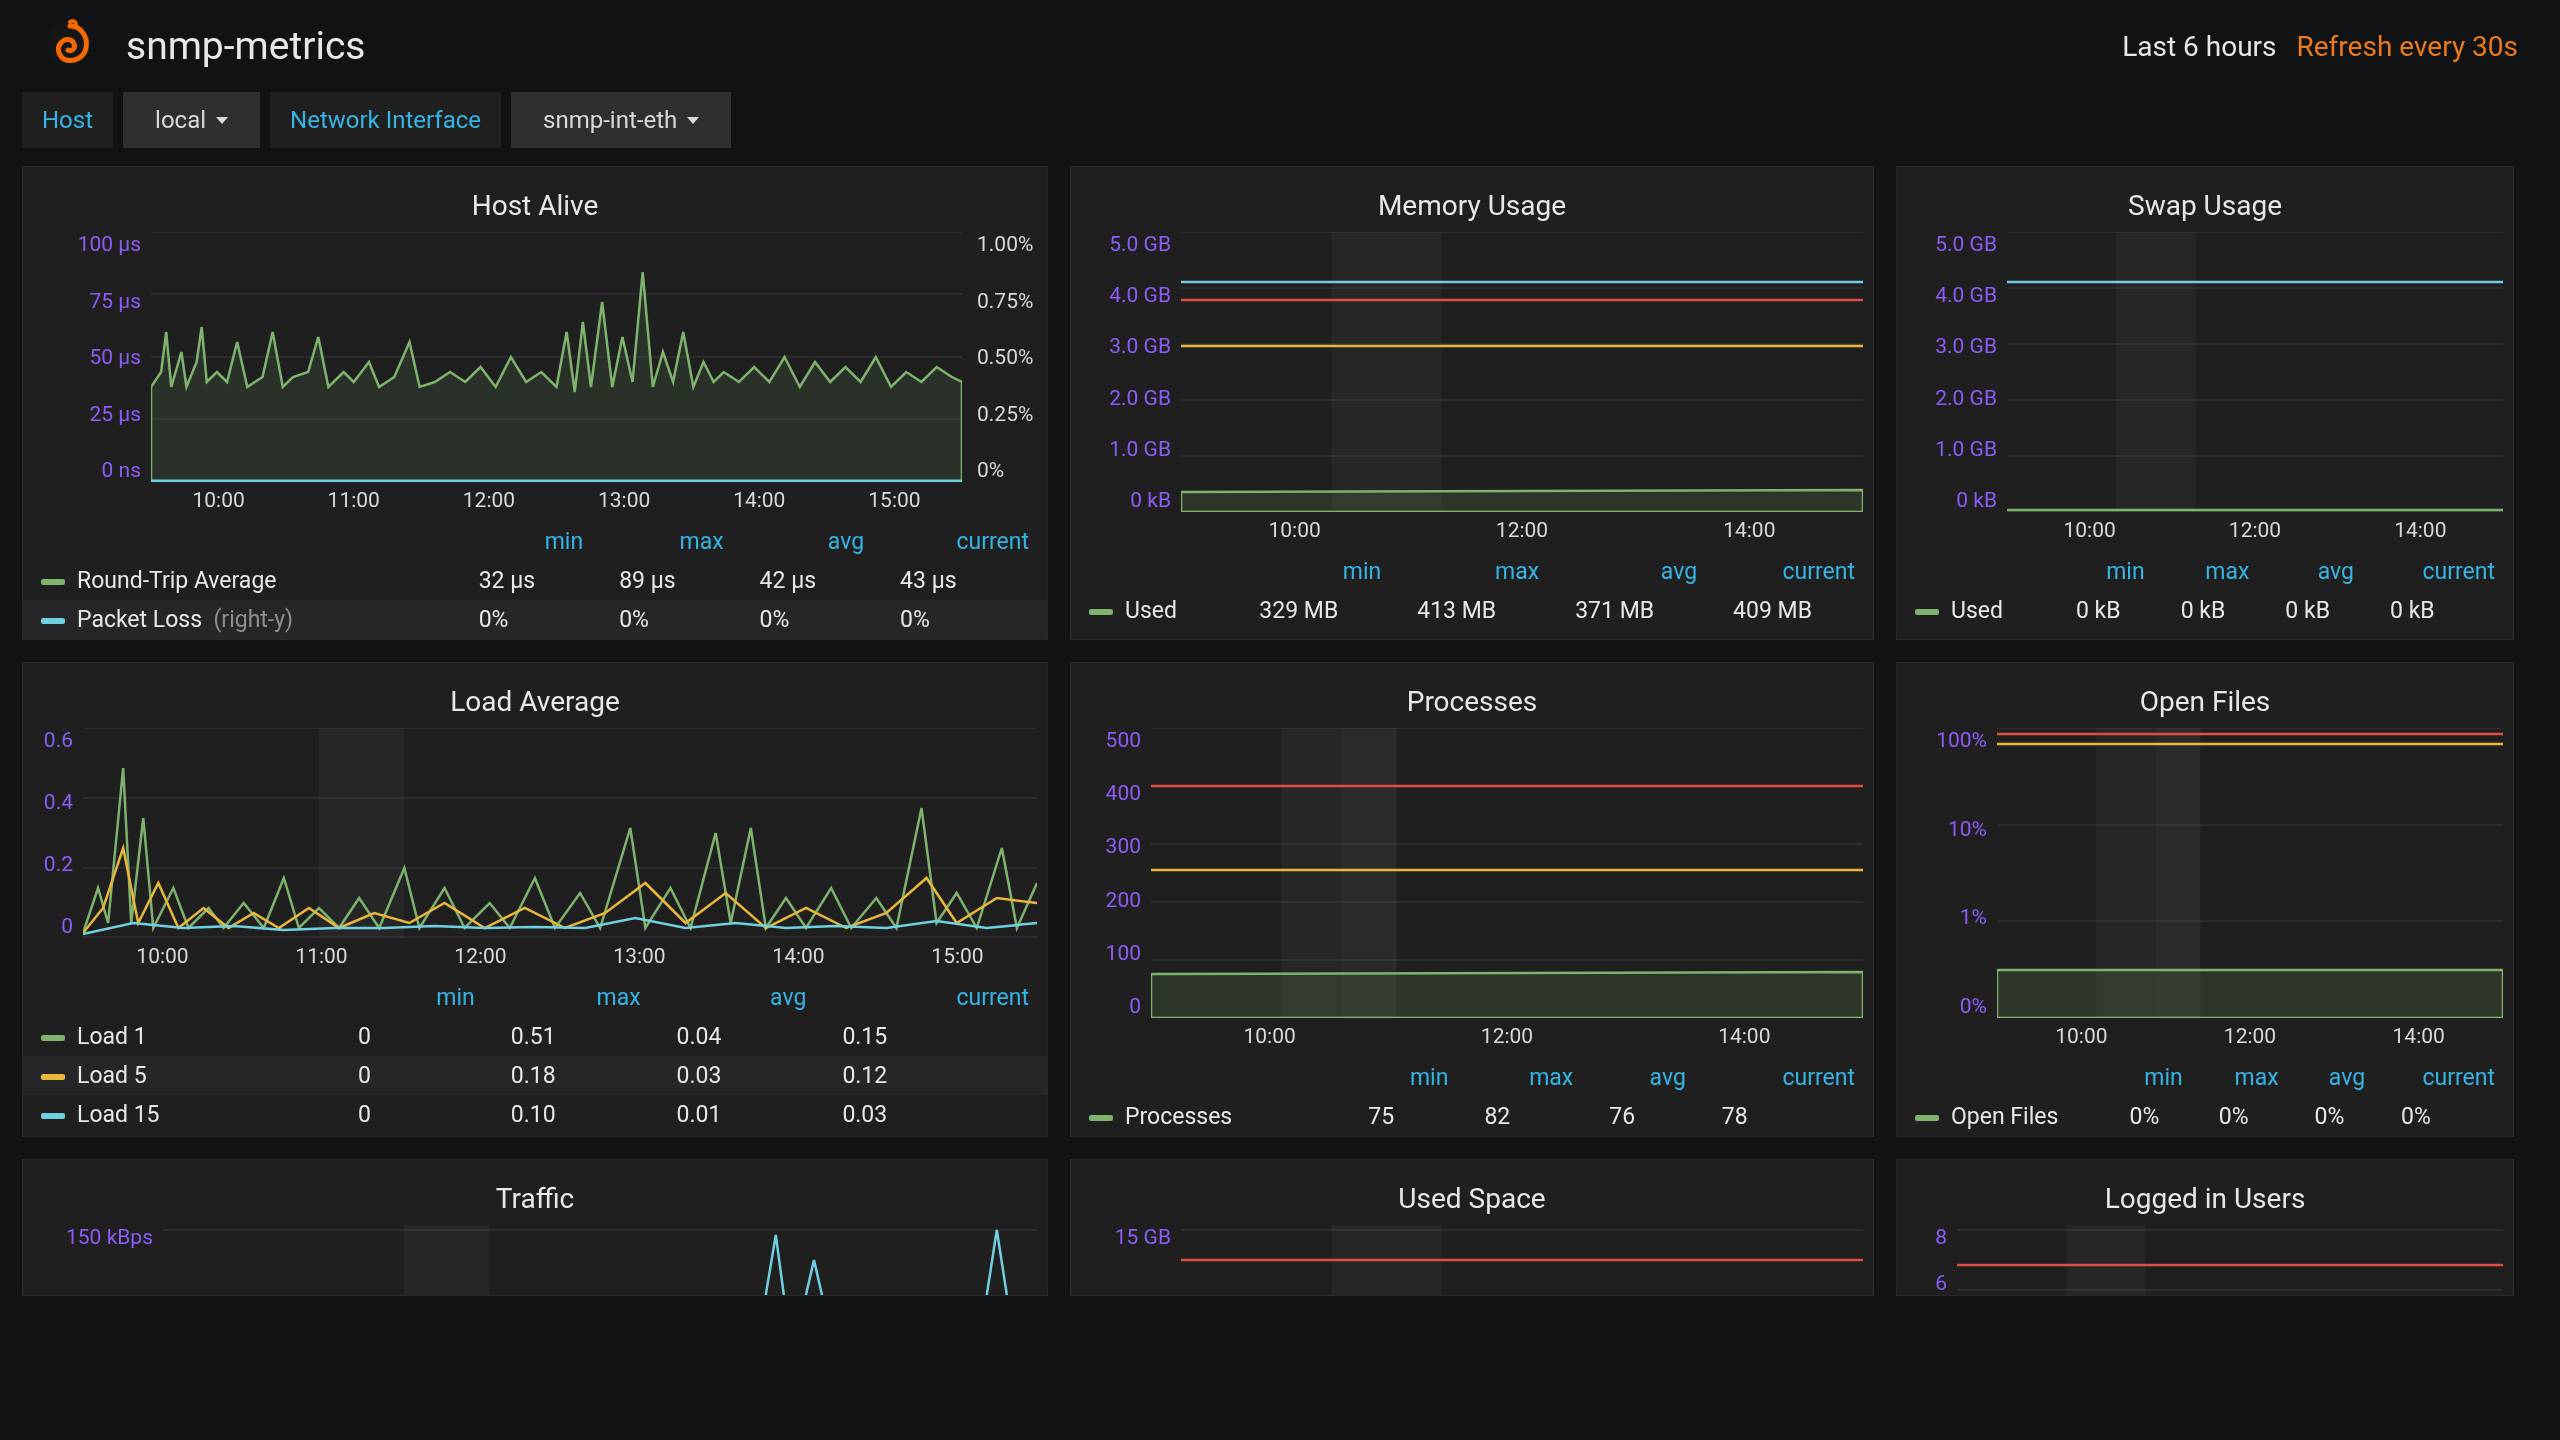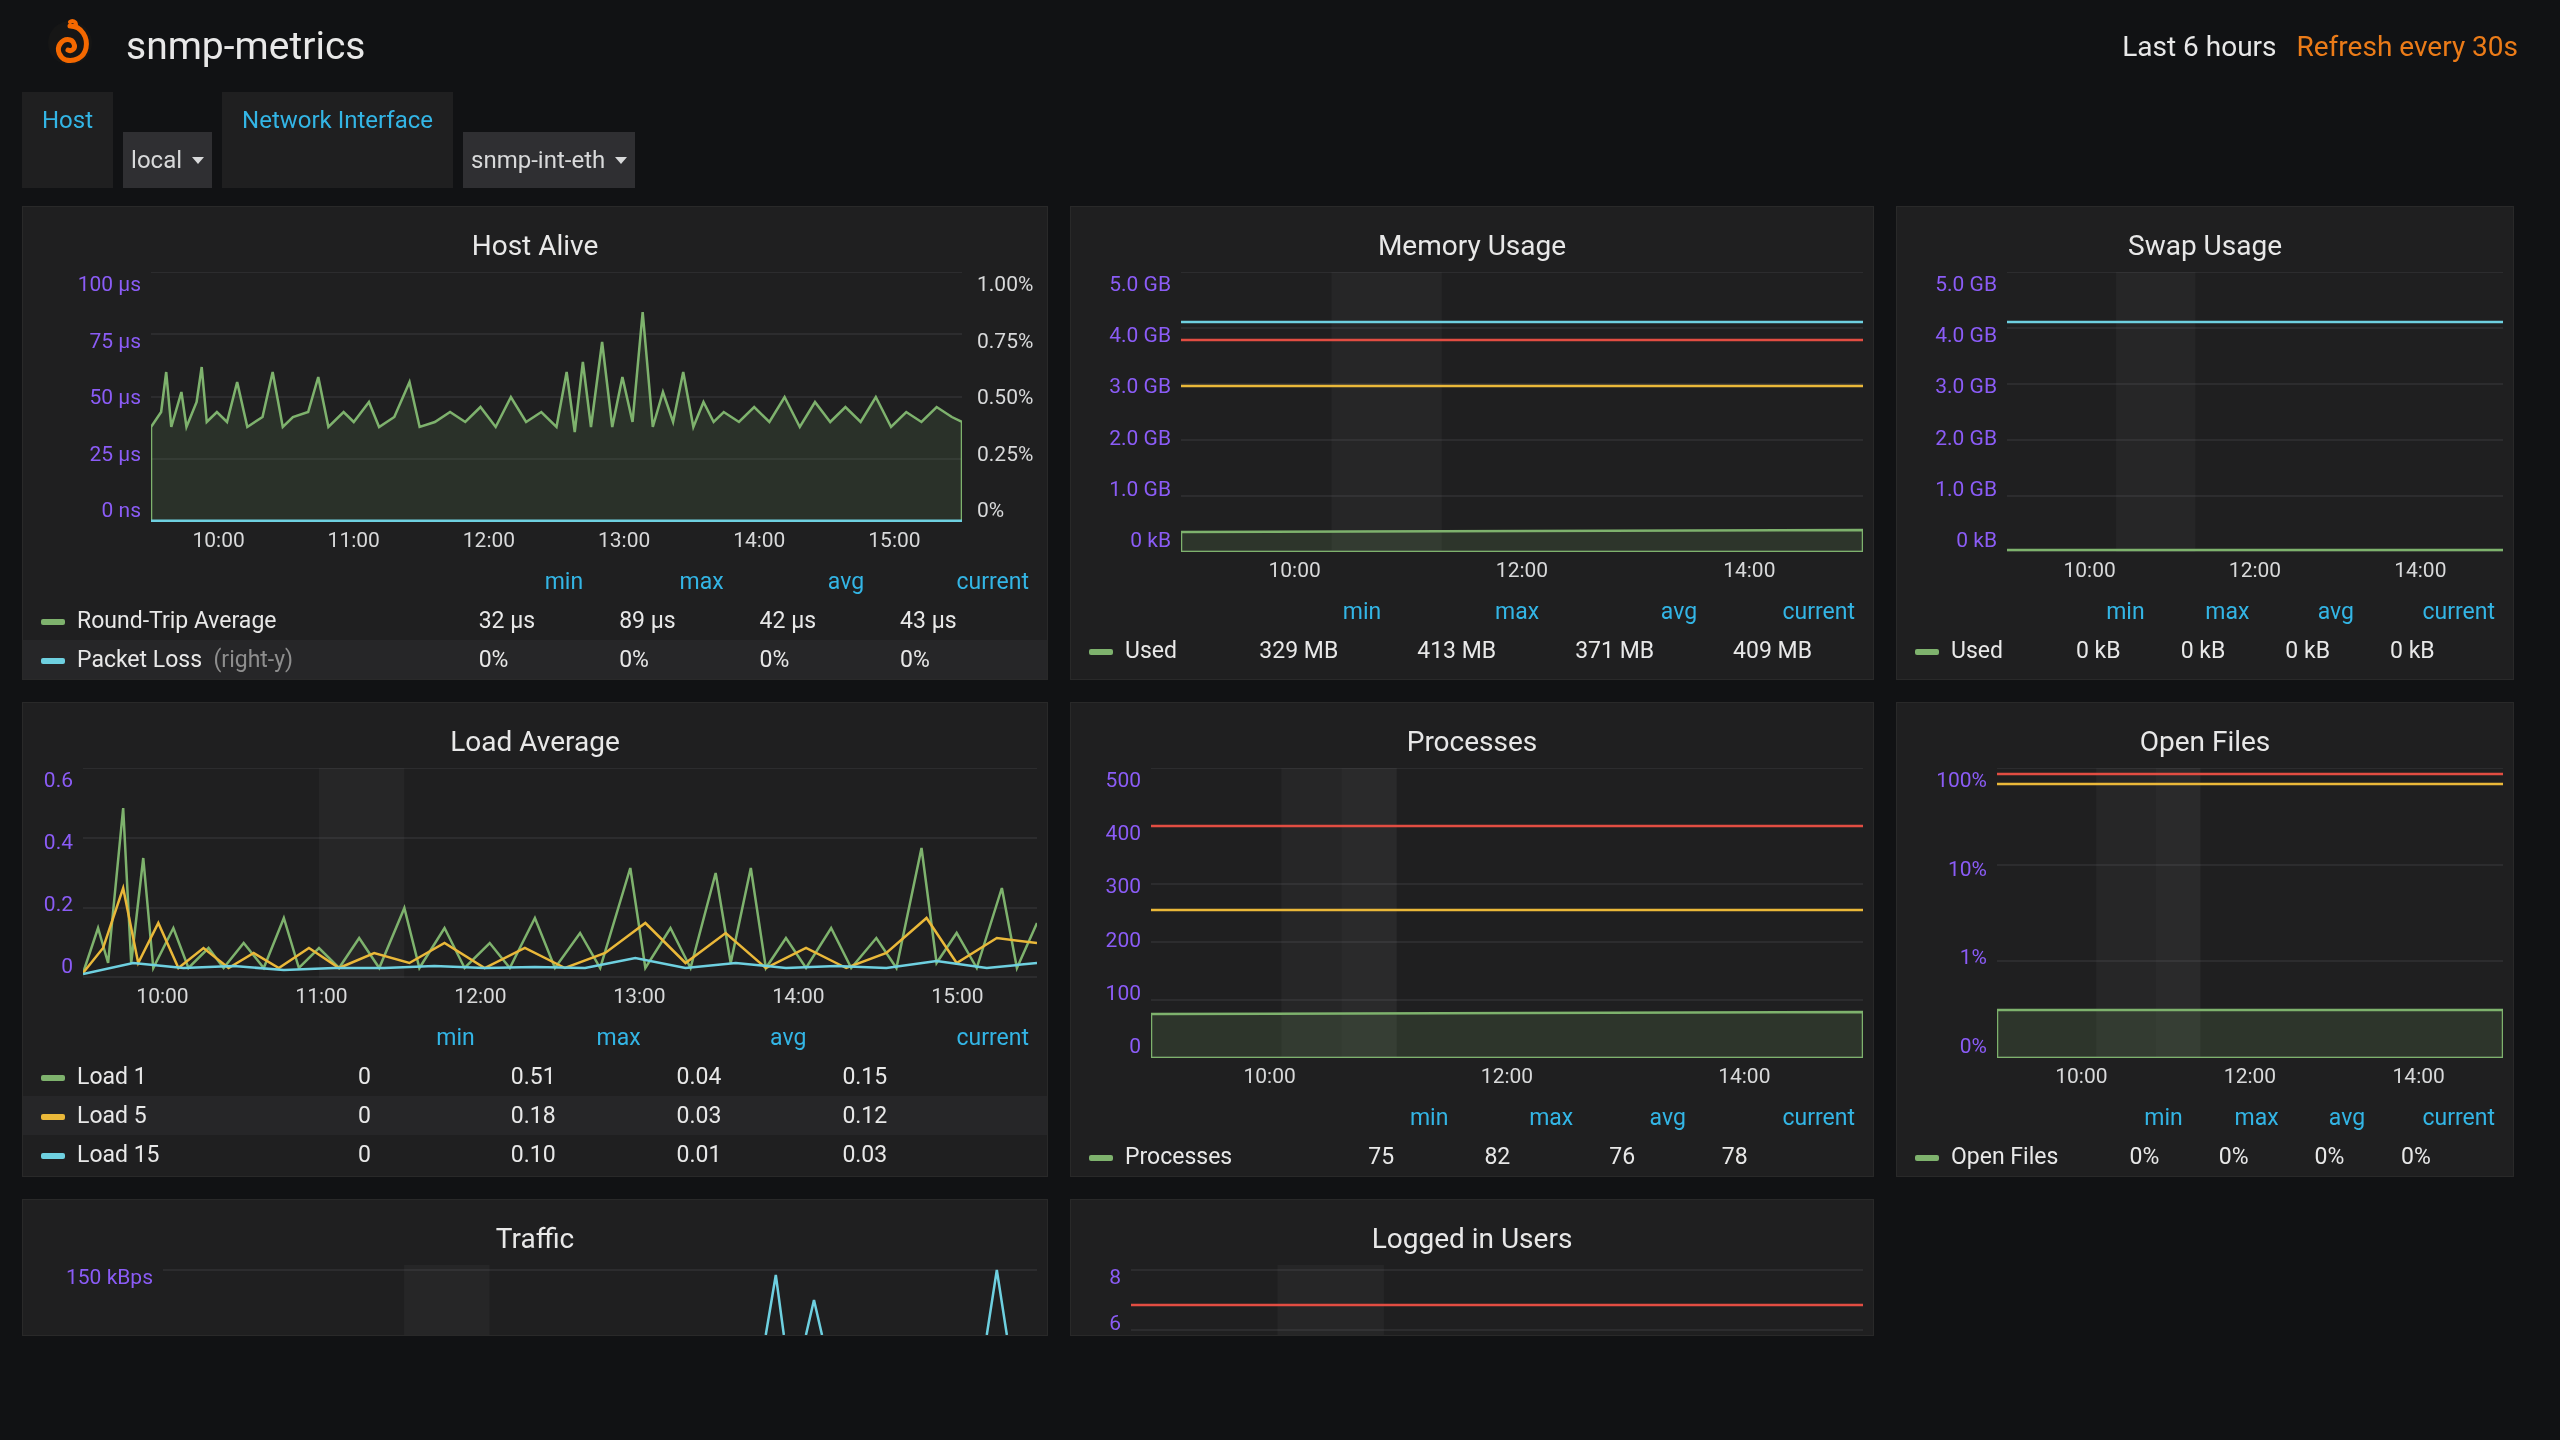--- a/index.html
+++ b/index.html
@@ -4,21 +4,21 @@
 <style>
 * { margin:0; padding:0; box-sizing:border-box; }
 body { background:#111214; color:#d8d9da; font-family:-apple-system,BlinkMacSystemFont,"Segoe UI",Roboto,Helvetica,Arial,sans-serif; font-size:23px; width:2560px; height:1440px; overflow:hidden; }
 .header { display:flex; align-items:center; padding:18px 42px; }
 .logo { width:56px; height:56px; margin-right:28px; }
 .title { font-size:39px; font-weight:400; color:#e8e8e8; flex:1; }
 .time-range { font-size:28px; color:#e8e8e8; margin-right:20px; }
 .refresh { font-size:28px; color:#eb7b18; }
 .vars { display:flex; gap:10px; padding:0 22px 18px 22px; }
 .var-label { background:#1f1f20; color:#33b5e5; padding:14px 20px; font-size:24px; }
-.var-value { background:#2f2f32; color:#d8d9da; padding:14px 8px; font-size:24px; display:flex; align-items:center; gap:10px;margin-top:40px; }
+.var-value { background:#2f2f32; color:#d8d9da; padding:14px 32px; font-size:24px; display:flex; align-items:center; gap:10px; }
 .caret { width:0; height:0; border-left:6px solid transparent; border-right:6px solid transparent; border-top:7px solid #d8d9da; }
 .grid { display:grid; grid-template-columns:1026px 804px 618px; gap:22px; padding:0 22px; }
 .panel { background:#1f1f20; border:1px solid #292929; padding:10px 0 0 0; }
 .panel-title { text-align:center; font-size:28px; color:#e8e8e8; font-weight:400; padding:4px 0 10px 0;margin-top:8px; }
 .chart-body { position:relative; }
 .y-axis { position:absolute; left:0; top:0; bottom:0; width:90px; display:flex; flex-direction:column; justify-content:space-between; text-align:right; font-size:21px; color:#8b5cf6; padding-right:10px; }
 .y-axis-r { position:absolute; right:0; top:0; bottom:0; width:80px; display:flex; flex-direction:column; justify-content:space-between; font-size:21px; color:#d8d9da; padding-left:10px; }
 .plot { margin-left:90px; margin-right:10px; height:100%; position:relative; }
 .plot-dual { margin-right:85px; }
 .x-axis { display:flex; font-size:21px; color:#d8d9da; padding:6px 0 10px 0; margin-left:90px; margin-right:10px; }
@@ -402,20 +402,35 @@
       <div class="plot" style="margin-left:140px">
         <svg width="100%" height="70" viewBox="0 0 870 70" preserveAspectRatio="none">
           <line class="gridline" x1="0" y1="5" x2="870" y2="5"></line>
           <rect x="240" y="0" width="85" height="70" fill="#ffffff" fill-opacity="0.03"></rect>
           <path d="M600 70 L610 10 L618 70 M640 70 L648 35 L656 70 M820 70 L830 5 L840 70" fill="none" stroke="#6ed0e0" stroke-width="2.5"></path>
         </svg>
       </div>
     </div>
   </div>
 
+  <div class="panel">
+    <div class="panel-title">Used Space</div>
+    <div class="chart-body" style="height:70px">
+      <div class="y-axis" style="width:110px;justify-content:flex-start">
+        <span>15 GB</span>
+      </div>
+      <div class="plot" style="margin-left:110px">
+        <svg width="100%" height="70" viewBox="0 0 680 70" preserveAspectRatio="none">
+          <line class="gridline" x1="0" y1="5" x2="680" y2="5"></line>
+          <rect x="150" y="0" width="110" height="70" fill="#ffffff" fill-opacity="0.03"></rect>
+          <line x1="0" y1="35" x2="680" y2="35" stroke="#e24d42" stroke-width="2.5"></line>
+        </svg>
+      </div>
+    </div>
+  </div>
 
   <div class="panel">
     <div class="panel-title">Logged in Users</div>
     <div class="chart-body" style="height:70px">
       <div class="y-axis" style="width:60px">
         <span>8</span>
           <span>6</span>
       </div>
       <div class="plot" style="margin-left:60px">
         <svg width="100%" height="70" viewBox="0 0 550 70" preserveAspectRatio="none">

